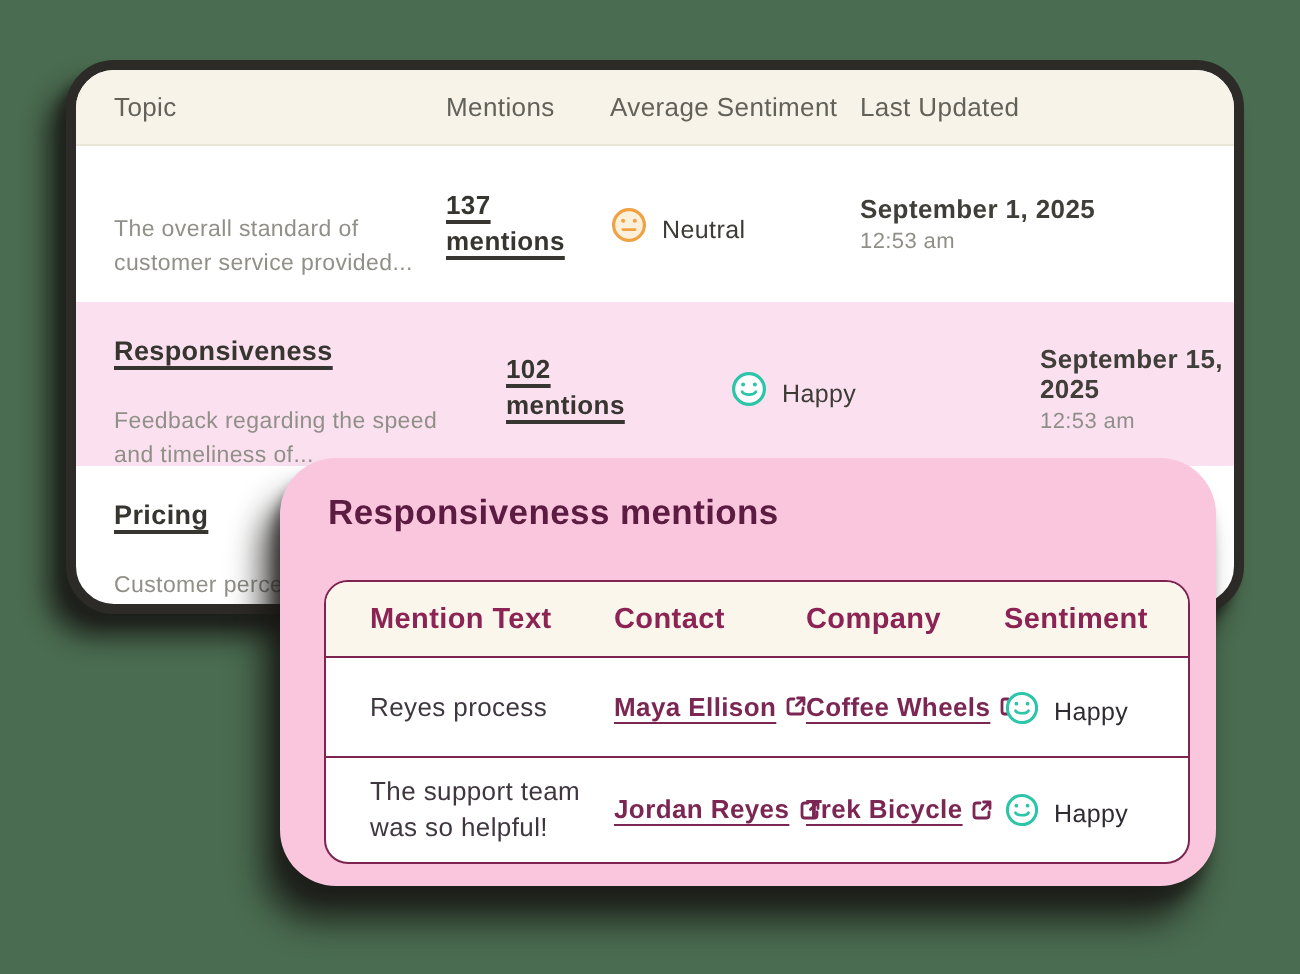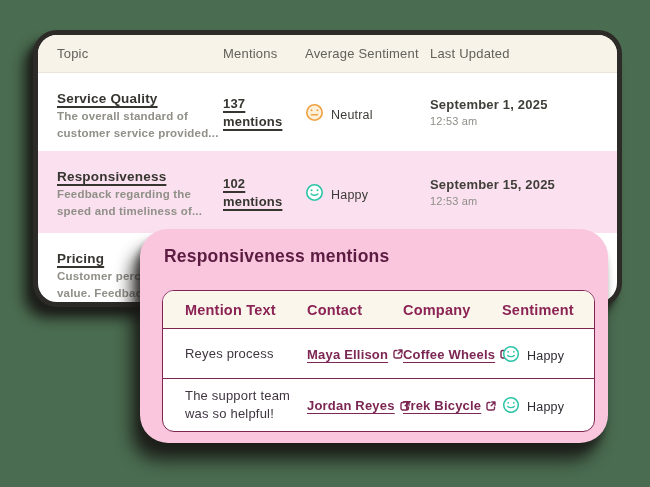--- a/index.html
+++ b/index.html
@@ -16,29 +16,29 @@
   }
   .t-grid { display:grid; grid-template-columns:185px 82px 125px 1fr; }
   .t-head {
     height:38px; background:#f7f3e9; border-bottom:1px solid #ebe6d9;
     align-items:center; flex:0 0 auto;
   }
   .t-head .h-label { font-size:13px; font-weight:500; color:#62615a; }
   .t-head .h-label:first-child { padding-left:19px; }
   .t-row { align-items:center; flex:0 0 auto; }
   .t-row.r1 { height:78px; }
-  .t-row.r2 { height:82px; background:#fbe1ef; }
+  .t-row.r2 { height:82px; background:#fbe1ef;gap:30px; }
   .t-row.r3 { flex:1 1 auto; align-items:flex-start; }
   .cell-topic { padding-left:19px; align-self:start; padding-top:16px; }
   .topic-link {
     display:inline-block; font-size:13.5px; font-weight:700; color:#363530;
     text-decoration:underline; text-underline-offset:3px; text-decoration-thickness:1.5px;
     cursor:pointer;
   }
-  .topic-desc { margin-top:1px; max-width:200px; font-size:11.5px; line-height:1.5; color:#908f88;font-weight:bold; }
+  .topic-desc { margin-top:18px; max-width:200px; font-size:11.5px; line-height:1.5; color:#908f88; }
   .topic-desc.narrow { max-width:130px; }
   .mentions-link {
     font-size:13px; font-weight:700; color:#363530; text-decoration:underline;
     text-underline-offset:3px; text-decoration-thickness:1.5px; cursor:pointer;
   }
   .senti { display:flex; align-items:flex-end; gap:7px; }
   .senti-label { font-size:12.5px; color:#3c3b36; }
   .date-cell .d1 { font-size:13px; font-weight:700; color:#3f3e39; }
   .date-cell .d2 { margin-top:3px; font-size:11px; color:#8f8e88; }
 
@@ -77,21 +77,20 @@
 
     <div class="t-grid t-head">
       <div class="h-label">Topic</div>
       <div class="h-label">Mentions</div>
       <div class="h-label">Average Sentiment</div>
       <div class="h-label">Last Updated</div>
     </div>
 
     <div class="t-grid t-row r1">
       <div class="cell-topic">
-        <span class="topic-link">Service Quality</span>
         <div class="topic-desc">The overall standard of customer service provided...</div>
       </div>
       <div>
         <span class="mentions-link">137 mentions</span>
       </div>
       <div class="senti">
         <svg class="icon-svg" width="19" height="19" viewBox="0 0 20 20">
           <circle cx="10" cy="10" r="8.1" fill="#fdf0da" stroke="#efa243" stroke-width="1.7"></circle>
           <circle cx="6.9" cy="7.7" r="1.05" fill="#efa243"></circle>
           <circle cx="13.1" cy="7.7" r="1.05" fill="#efa243"></circle>

